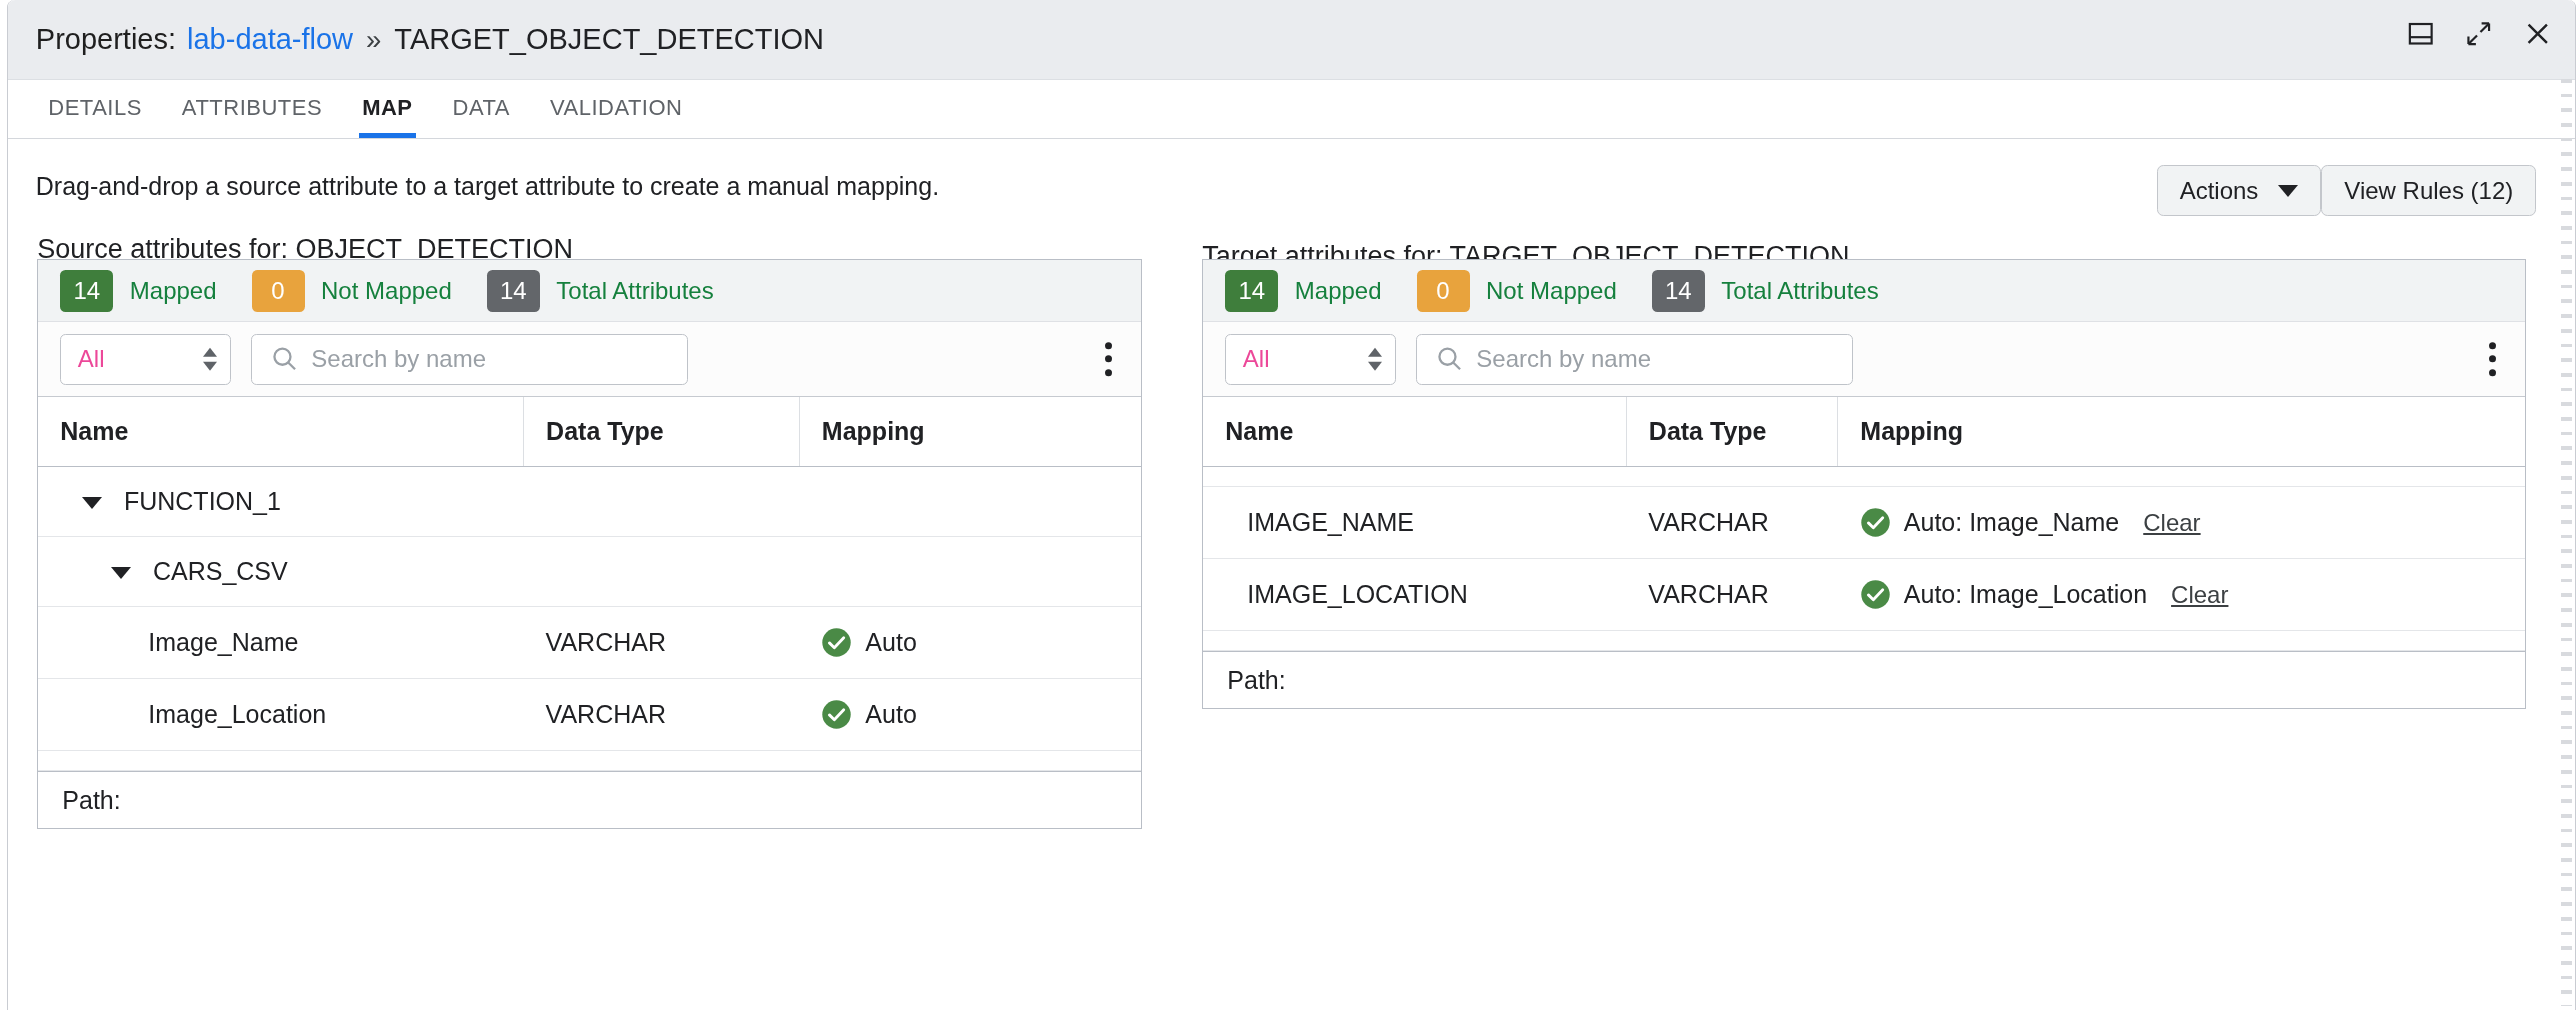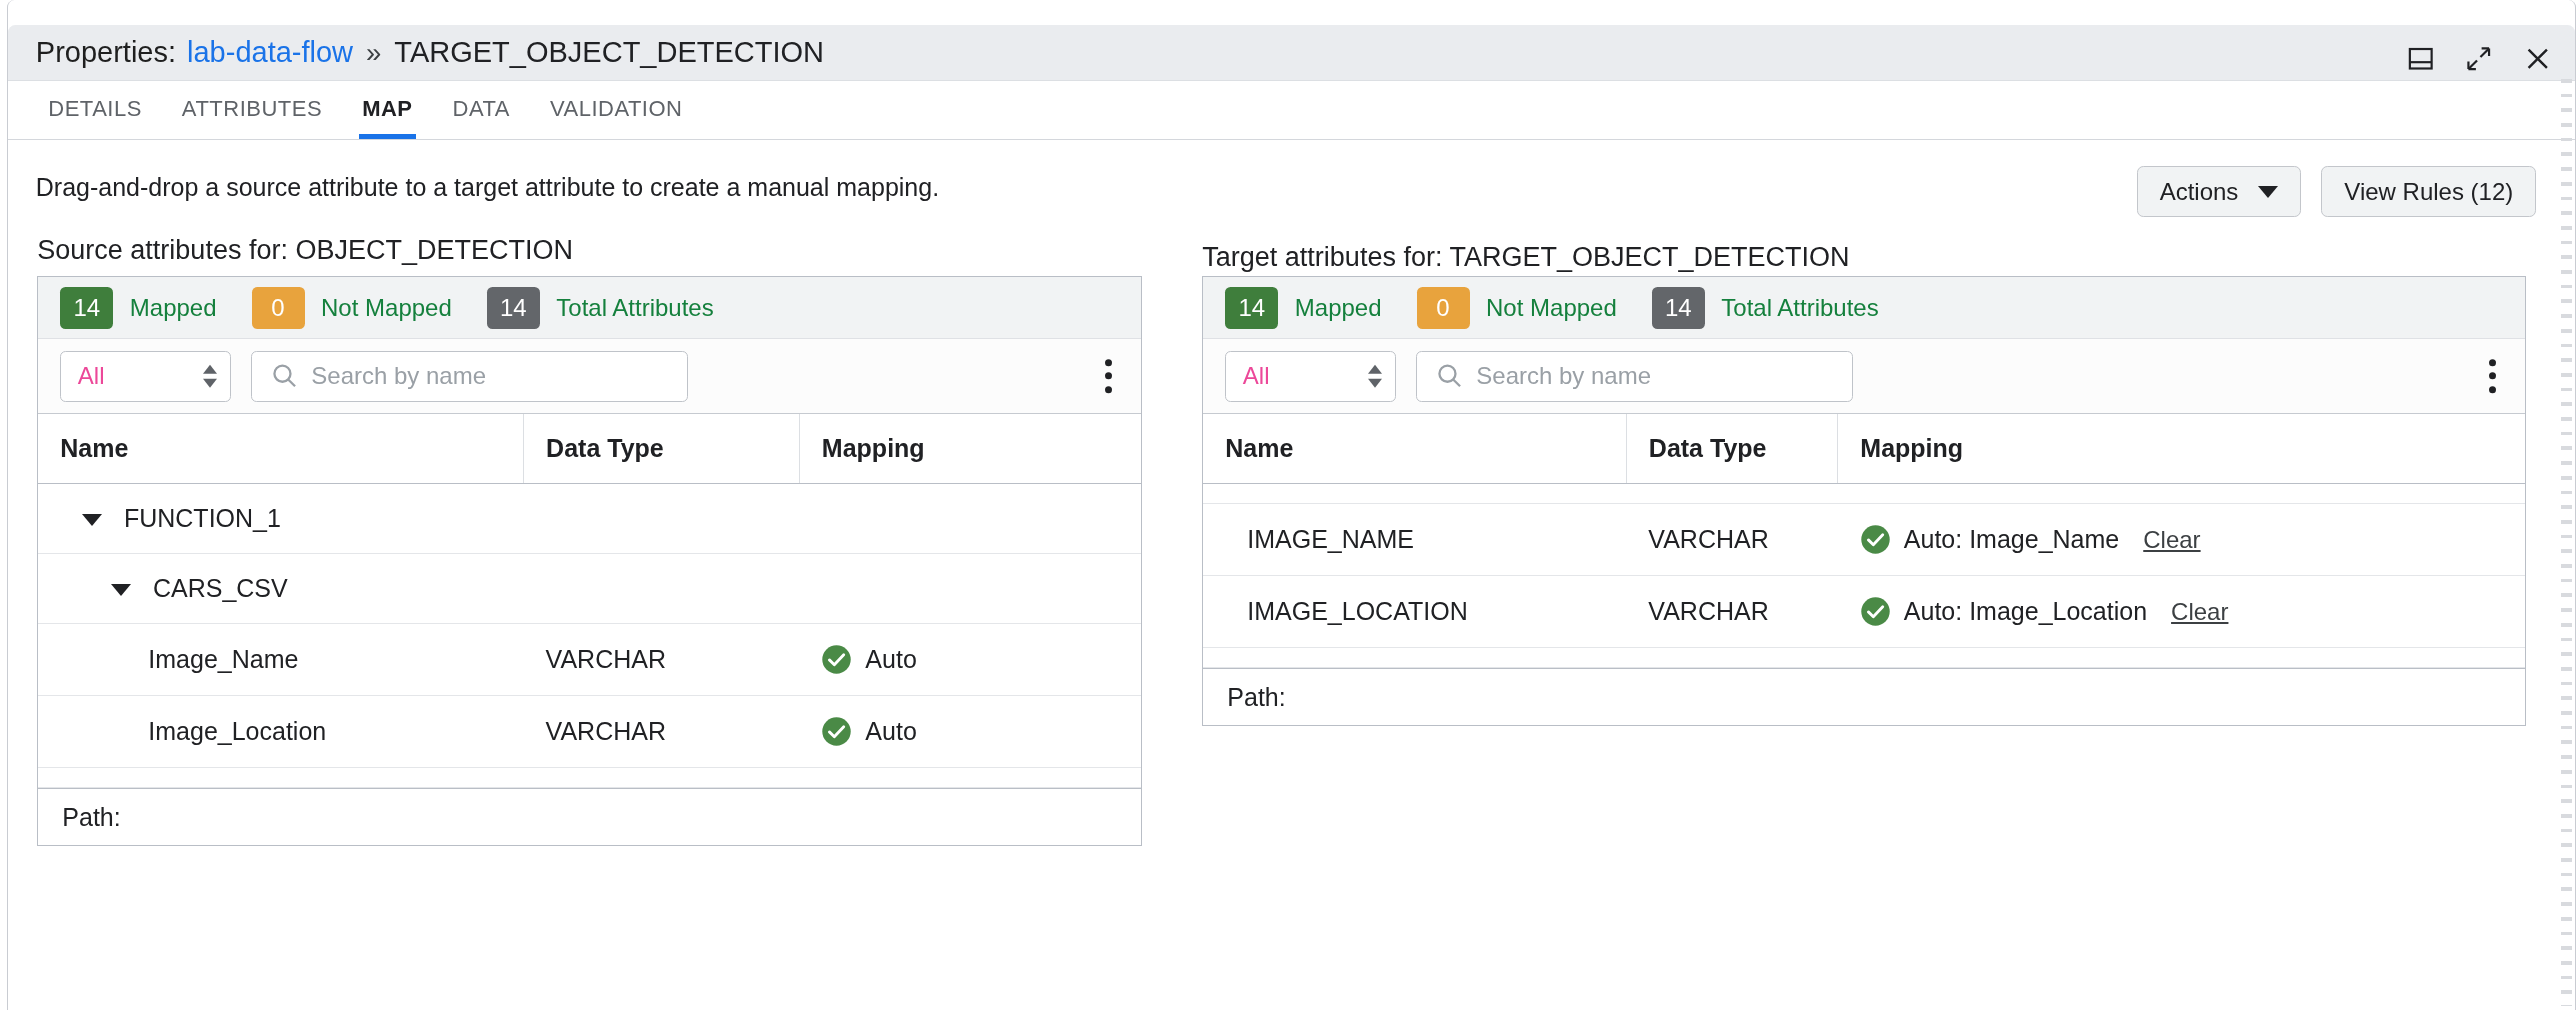--- a/index.html
+++ b/index.html
@@ -18,27 +18,26 @@
     background: #ffffff;
     border-left: 0.9px solid #c9ccd2;
     border-right: 0.9px solid #c9ccd2;
     border-radius: 7.3px 7.3px 0 0;
     overflow: hidden;
   }
 
   
   .titlebar {
     position: relative;
-    height: 56px;
+    height: 80px;
     background: #eaecef;
     border-bottom: 0.9px solid #dcdfe3;
     border-radius: 7.3px 7.3px 0 0;
     display: flex;
     align-items: center;
-    margin-top: 25px;
   }
   .title-text {
     margin-left: 27.5px;
     font-size: 29px;
     color: #1f1f1f;
     white-space: nowrap;
     display: flex;
     align-items: baseline;
     gap: 0;
   }
@@ -87,21 +86,21 @@
   }
   .instr-text {
     position: absolute;
     left: 27.5px; top: 33px;
     font-size: 25px;
     color: #202124;
   }
   .btn-group {
     position: absolute;
     right: 39px; top: 26px;
-    display: flex; gap: 20px;
+    display: flex; 
   }
   .btn {
     background: #f1f3f4;
     border: 0.9px solid #c3c6cb;
     border-radius: 6.4px;
     height: 51px;
     padding: 0 22px;
     font-size: 24px;
     color: #202124;
     display: flex; align-items: center; gap: 20px;
@@ -120,21 +119,21 @@
   .panel-title {
     position: absolute;
     font-size: 27px;
     color: #202124;
   }
   .panel-title.src { left: 29px; top: 0px; }
   .panel-title.tgt { left: 1194px; top: 7px; }
 
   .panel {
     position: absolute;
-    top: 41px;
+    top: 25px;
     border: 0.9px solid #b9bec6;
     background: #ffffff;
   }
   .panel.src { left: 29px; width: 1105px; }
   .panel.tgt { left: 1194px; width: 1324px; }
 
   
   .stats {
     height: 62px;
     background: #f1f3f4;

